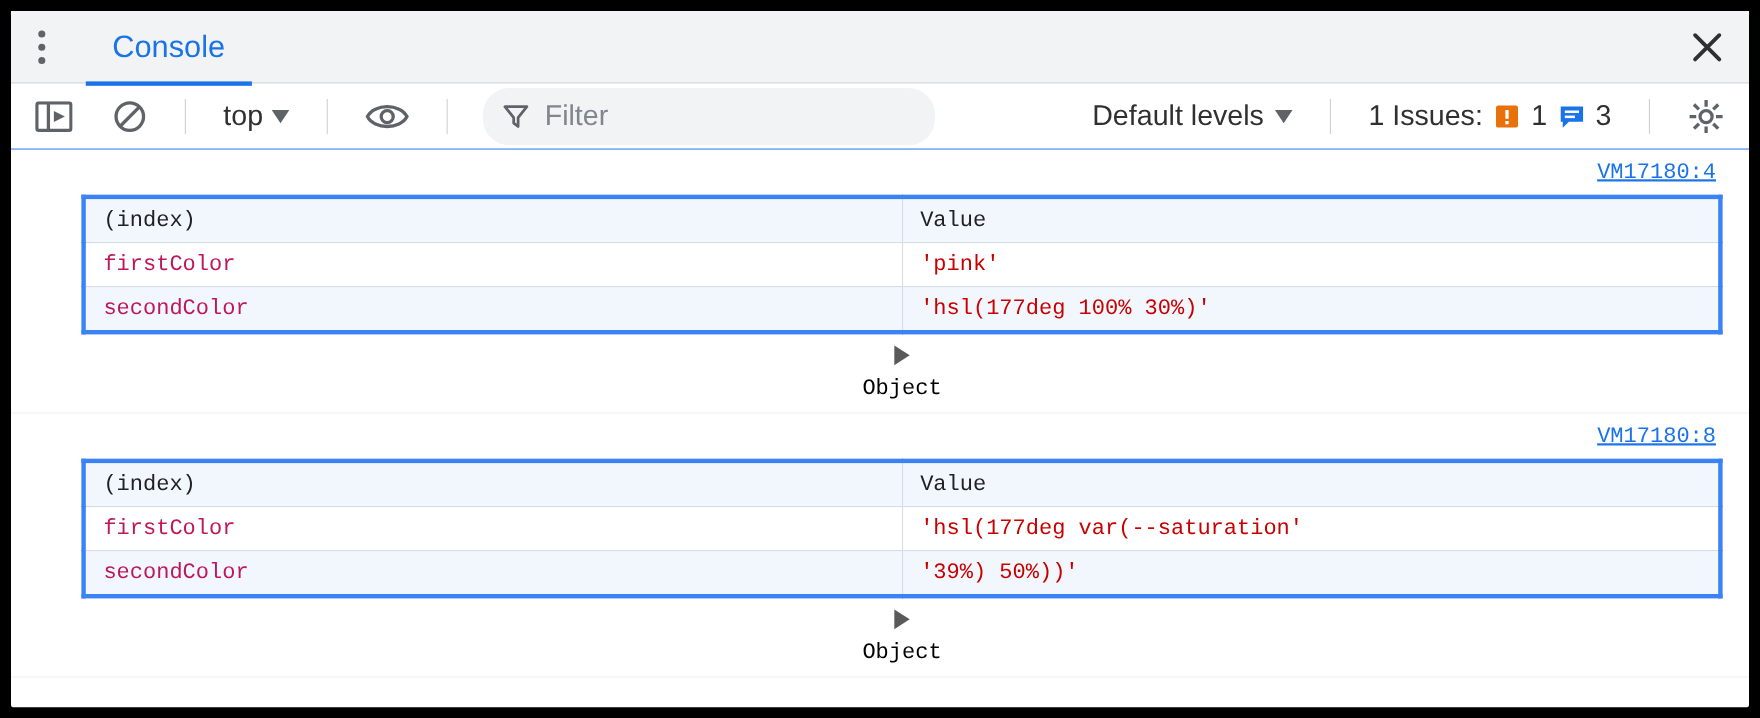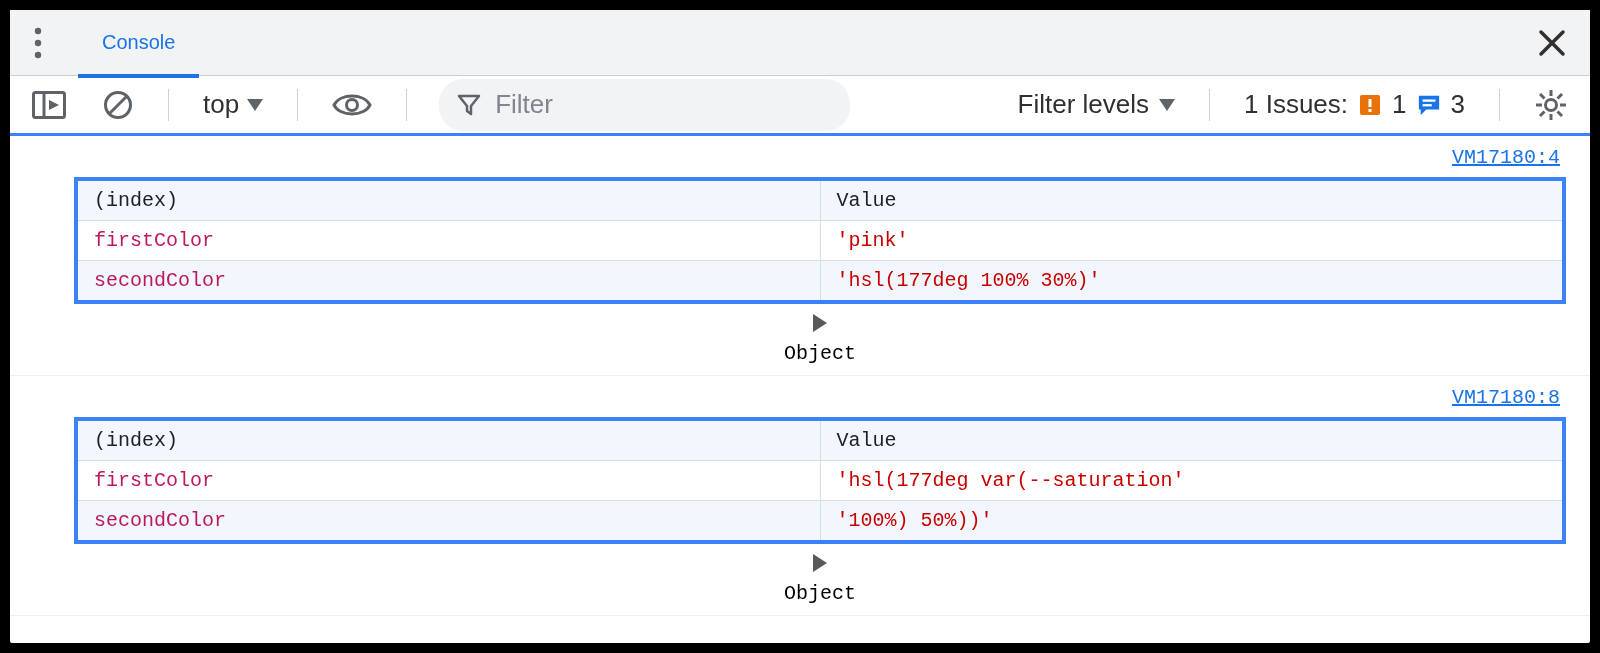--- a/index.html
+++ b/index.html
@@ -31,40 +31,40 @@
     width: 40px; height: 40px;
     display: flex; align-items: center; justify-content: center;
     border-radius: 4px;
     cursor: pointer;
     color: #5f6368;
   }
   .tab {
     margin-left: 20px;
     height: 66px;
     display: flex; align-items: center;
-    font-size: 20px;
+    font-size: 28px;
     color: #1a73e8;
     padding: 0 24px;
     border-bottom: 4px solid #1a73e8;
     cursor: pointer;
     position: relative;
     top: 2px;
   }
   .tabs-spacer { flex: 1; }
   .close-btn {
     width: 48px; height: 48px;
     display: flex; align-items: center; justify-content: center;
     cursor: pointer;
     color: #303030;
     margin-right: 6px;
   }
   
   .console-toolbar {
     background: #fff;
-    border-bottom: 3px solid #3b82f6;
+    border-bottom: 1px solid #3b82f6;
     display: flex;
     align-items: center;
     height: 60px;
     padding: 0 12px;
     gap: 16px;
     font-size: 26px;
   }
   .tb-btn {
     height: 40px;
     padding: 0 10px;
@@ -259,21 +259,21 @@
     <div class="filter-box">
       <svg width="24" height="24" viewBox="0 0 24 24">
         <path d="M2 3 L22 3 L14 13 L14 21 L10 18 L10 13 Z" fill="none" stroke="#5f6368" stroke-width="2.5" stroke-linejoin="round"></path>
       </svg>
       <input class="filter-input" placeholder="Filter" style="">
     </div>
 
     <div class="toolbar-spacer"></div>
 
     <div class="levels-selector">
-      <span>Filter levels</span>
+      <span>Default levels</span>
       <span class="caret-down"></span>
     </div>
 
     <div class="tb-sep"></div>
 
     <div class="issues">
       <span>1 Issues:</span>
       <svg class="issue-badge-warn" width="24" height="24" viewBox="0 0 24 24">
         <rect x="2" y="2" width="20" height="20" rx="2" fill="#e8710a"></rect>
         <rect x="10.5" y="6" width="3" height="8" fill="#fff"></rect>
@@ -348,21 +348,21 @@
             <th>Value</th>
           </tr>
         </thead>
         <tbody>
           <tr>
             <td class="key-cell">firstColor</td>
             <td class="str-val">'hsl(177deg var(--saturation'</td>
           </tr>
           <tr>
             <td class="key-cell">secondColor</td>
-            <td class="str-val">'100%) 50%))'</td>
+            <td class="str-val">'39%) 50%))'</td>
           </tr>
         </tbody>
       </table>
       <div class="object-line">
         <span class="tri-right"></span>
         <span>Object</span>
       </div>
     </div>
 
   </div>

